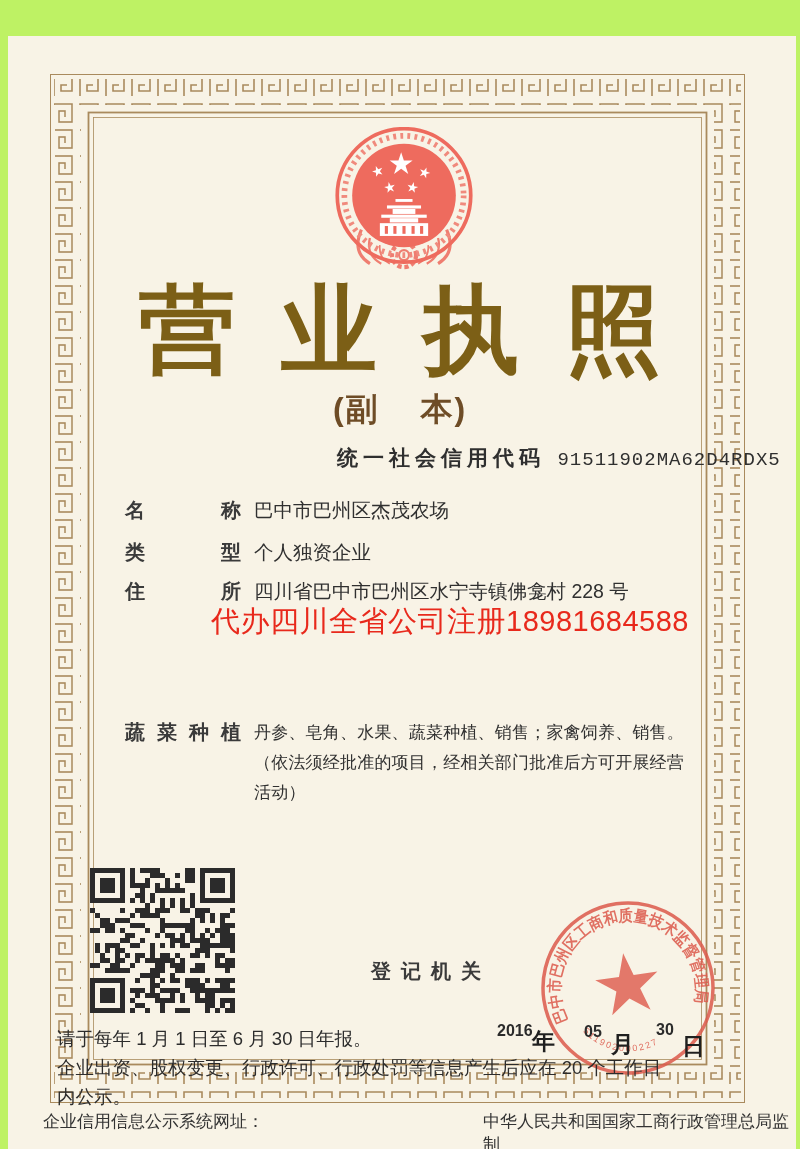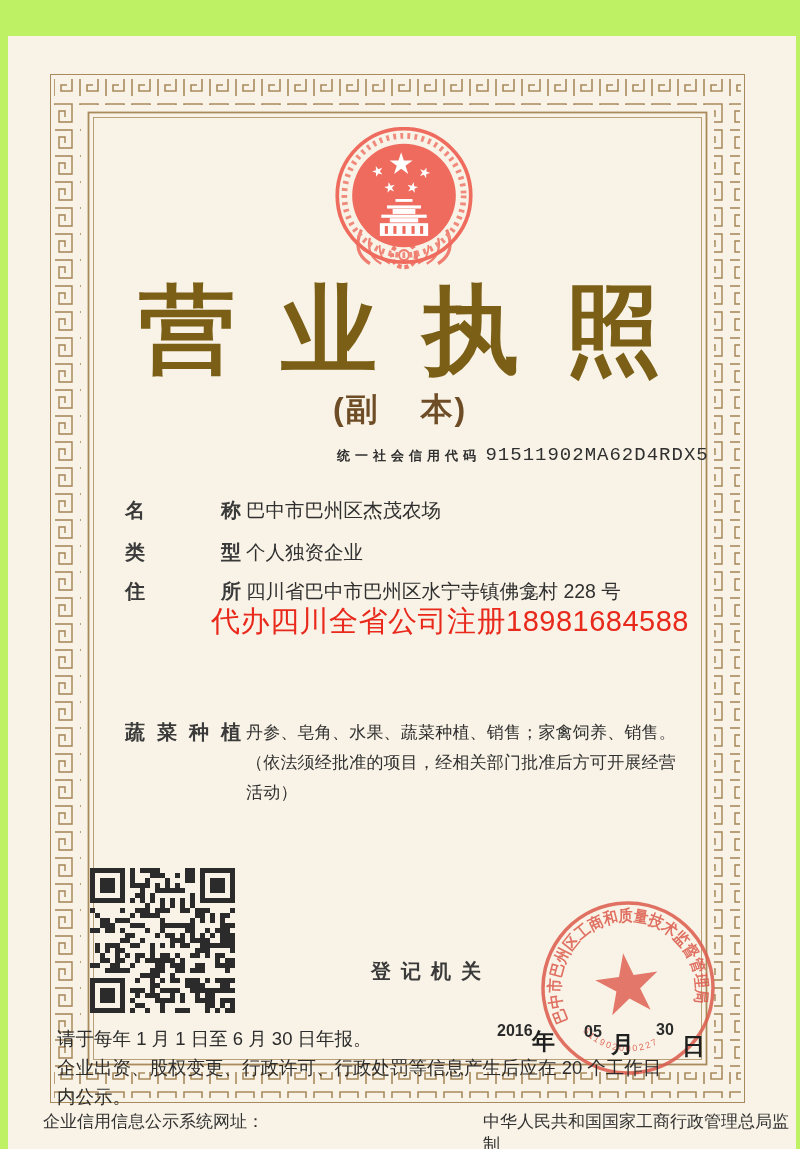--- a/index.html
+++ b/index.html
@@ -7,26 +7,26 @@
   .page{position:relative;width:800px;height:1149px;background:#bef264;overflow:hidden;}
   .paper{position:absolute;left:8px;top:36px;right:4px;bottom:0;background:#f8f3e6;}
   .border-svg{position:absolute;left:50px;top:74px;}
   .emblem{position:absolute;left:333px;top:127px;}
   .title{position:absolute;left:0;top:280px;width:800px;text-align:center;
          font-size:96px;font-weight:900;color:#7c5f16;letter-spacing:46px;text-indent:46px;
          font-family:"DejaVu Sans",sans-serif;line-height:1.05;}
   .subtitle{position:absolute;left:0;top:388px;width:800px;text-align:center;
             font-size:32px;font-weight:600;color:#6e4c26;word-spacing:30px;letter-spacing:2px;}
   .credit-line{position:absolute;left:337px;top:444px;color:#2f2f2f;white-space:nowrap;}
-  .credit-line .lab{font-size:13px;font-weight:700;letter-spacing:5px;}
+  .credit-line .lab{font-size:21px;font-weight:700;letter-spacing:5px;margin-right:8px;}
   .credit-line .code{font-family:"Liberation Mono","DejaVu Sans Mono",monospace;font-size:19px;letter-spacing:1px;}
   .field-row{position:absolute;left:125px;display:flex;align-items:flex-start;}
   .f-label{width:116px;font-size:20px;font-weight:600;color:#3a3a3a;
            text-align:justify;text-align-last:justify;flex:none;line-height:28px;}
-  .f-value{margin-left:5px;font-size:19.5px;color:#303030;line-height:29px;}
+  .f-value{margin-left:13px;font-size:19.5px;color:#303030;line-height:29px;}
   .f-value.scope{font-size:17px;width:442px;line-height:30px;letter-spacing:0.2px;}
   .watermark{position:absolute;left:211px;top:602px;font-size:29px;font-weight:500;
              color:#e8291c;white-space:nowrap;letter-spacing:0.5px;}
   .qr{position:absolute;left:90px;top:868px;}
   .reg-label{position:absolute;left:371px;top:958px;font-size:20px;font-weight:600;
              letter-spacing:10px;color:#3a3a3a;}
   .seal{position:absolute;left:533px;top:893px;opacity:0.85;transform:rotate(-8deg);}
   .d-num{position:absolute;font-size:16px;color:#2b2b2b;font-weight:600;}
   .d-unit{position:absolute;font-size:23px;color:#1f1f1f;font-weight:700;}
   .notices{position:absolute;left:57px;top:1024px;width:612px;font-size:18.5px;

